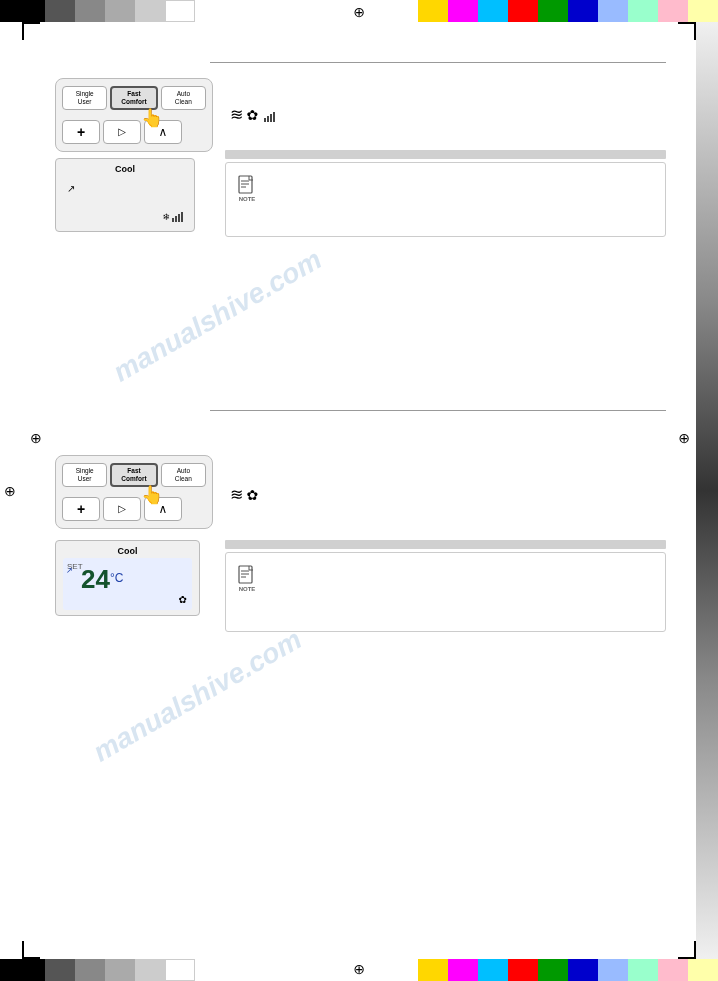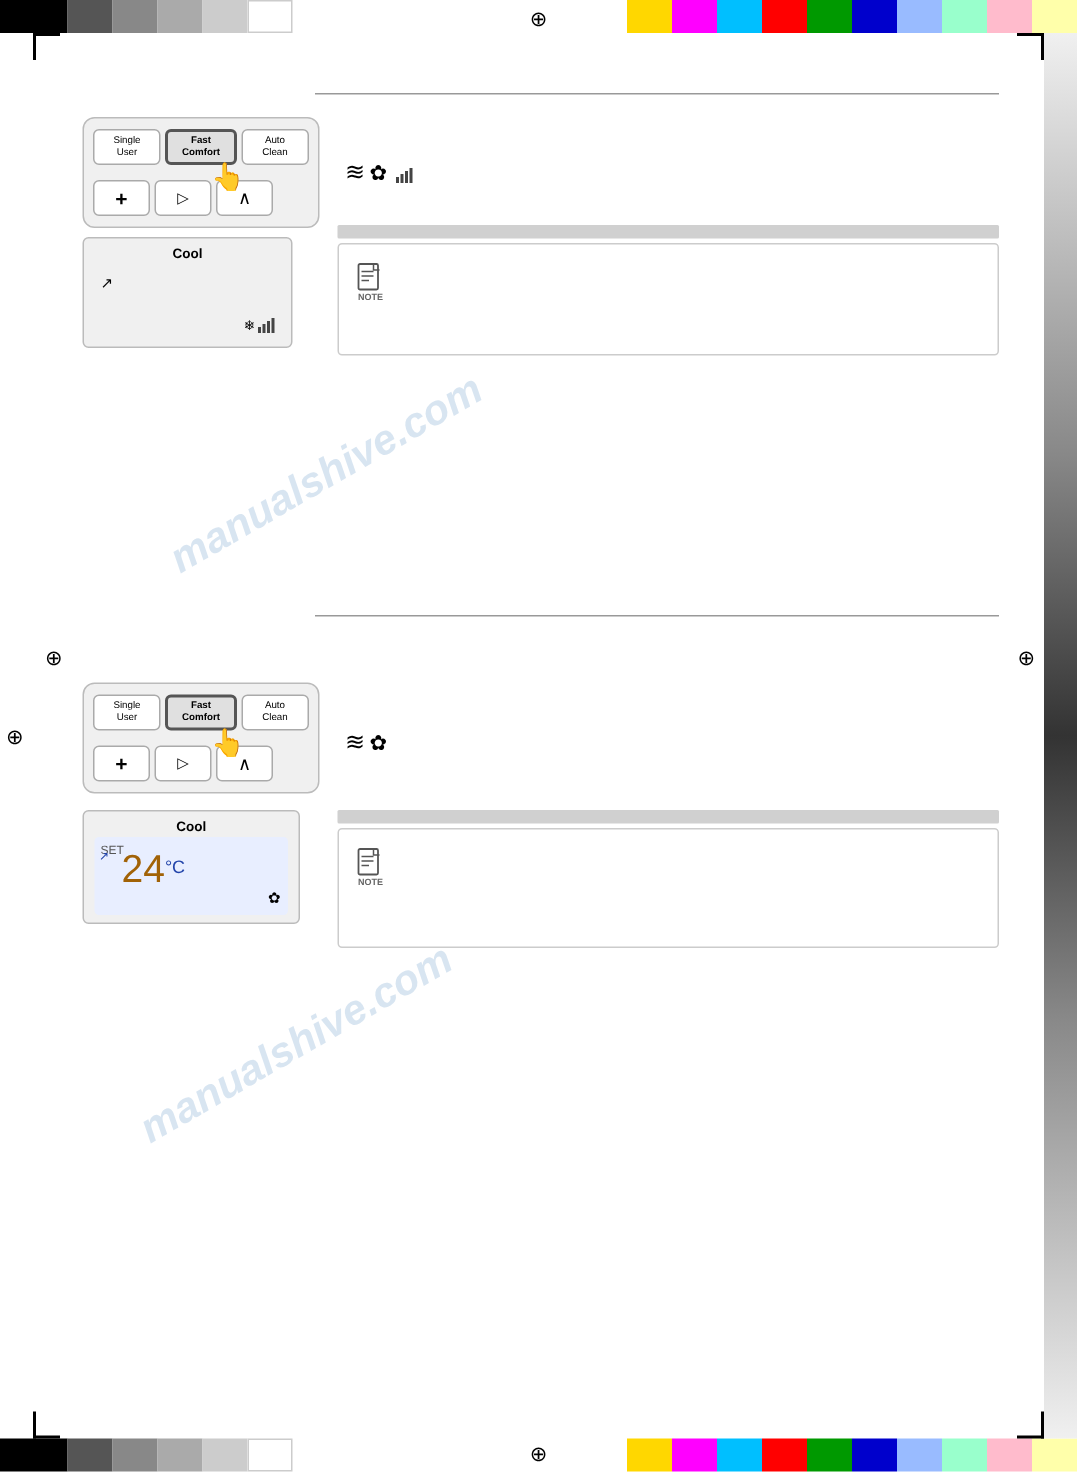--- a/index.html
+++ b/index.html
@@ -257,21 +257,21 @@
   </div>
 </div>
 
 <div style="position:absolute;top:540px;left:55px;width:145px;">
   <div style="background:#f0f0f0;border:1.5px solid #bbb;border-radius:4px;padding:5px 7px;">
     <div style="font-size:9px;font-weight:bold;text-align:center;margin-bottom:2px;">Cool</div>
     <div style="height:52px;position:relative;background:#e8eeff;border-radius:3px;padding:3px;">
       <span style="position:absolute;left:4px;top:4px;font-size:8px;color:#555;">SET</span>
       <span style="position:absolute;left:3px;top:8px;font-size:8px;color:#2244aa;">↗</span>
       <div style="position:absolute;left:18px;top:8px;">
-        <span style="font-size:26px;font-weight:normal;color:#a16207;line-height:1;margin-top:40px;">24</span><span style="font-size:12px;color:#2244aa;vertical-align:super;">°C</span>
+        <span style="font-size:26px;font-weight:bold;color:#14532d;line-height:1;margin-top:40px;">24</span><span style="font-size:12px;color:#2244aa;vertical-align:super;">°C</span>
       </div>
       <span style="position:absolute;right:5px;bottom:5px;font-size:10px;">✿</span>
     </div>
   </div>
 </div>
 
 <div style="position:absolute;top:485px;left:230px;display:flex;align-items:center;gap:6px;">
   <span style="font-size:16px;letter-spacing:-3px;">≋</span>
   <span style="font-size:14px;">✿</span>
 </div>

